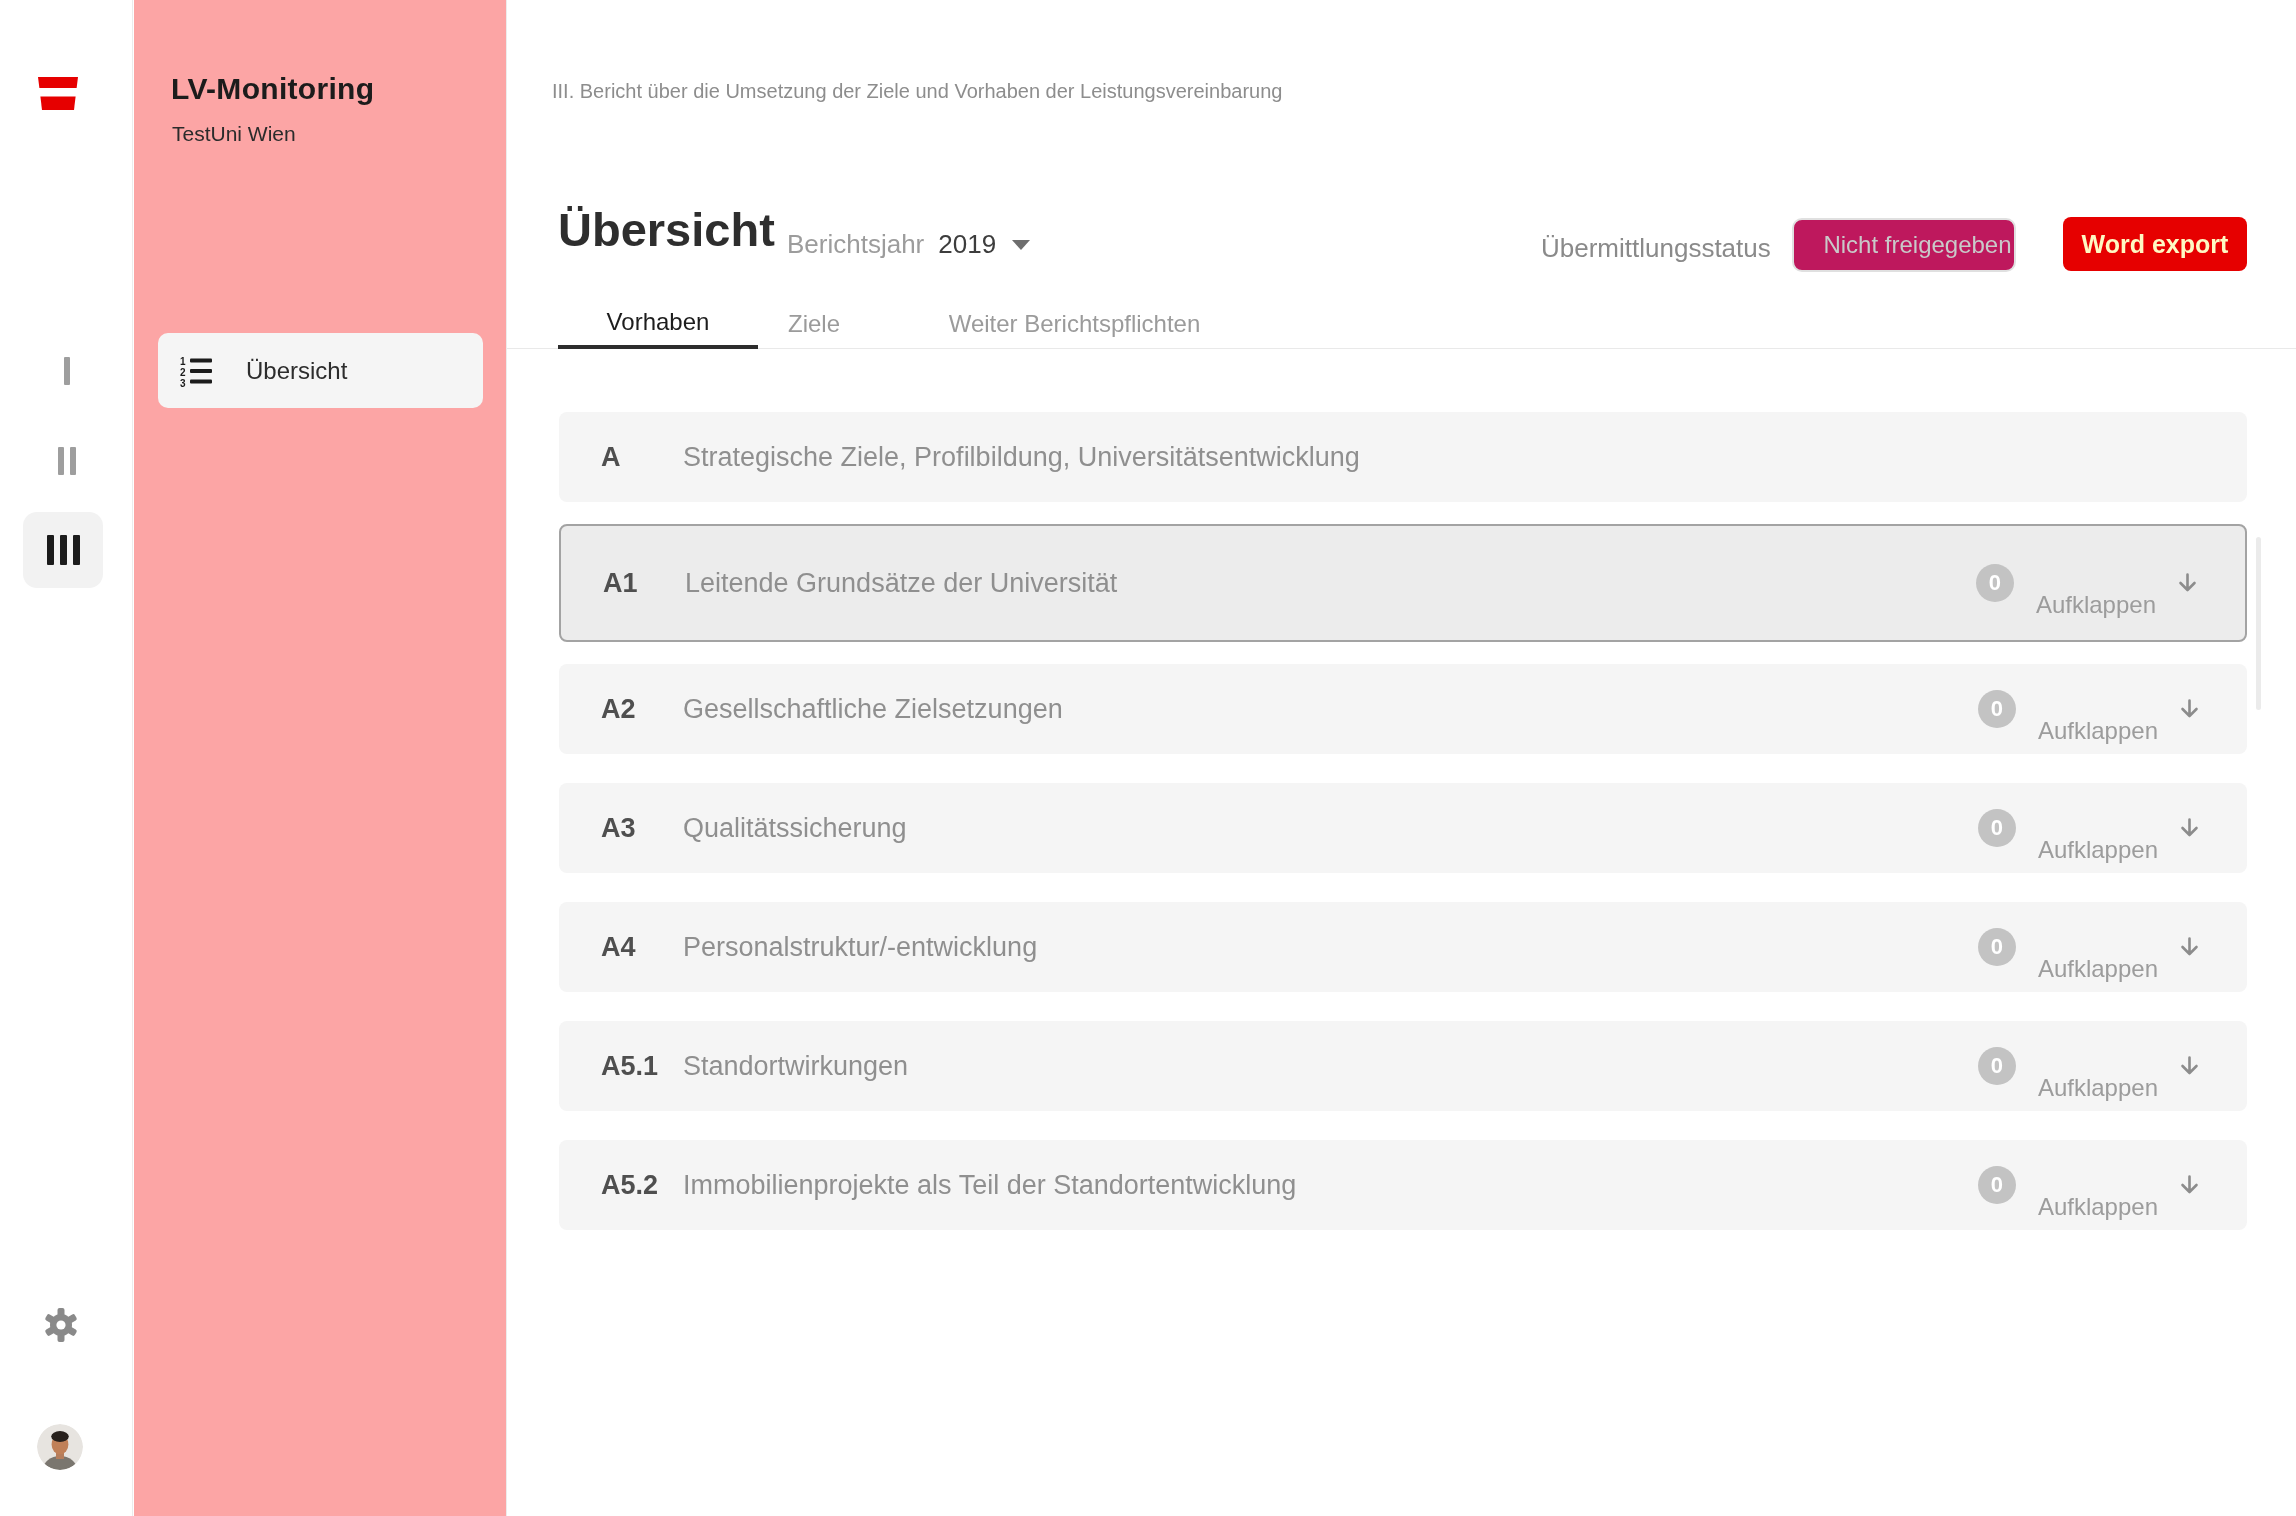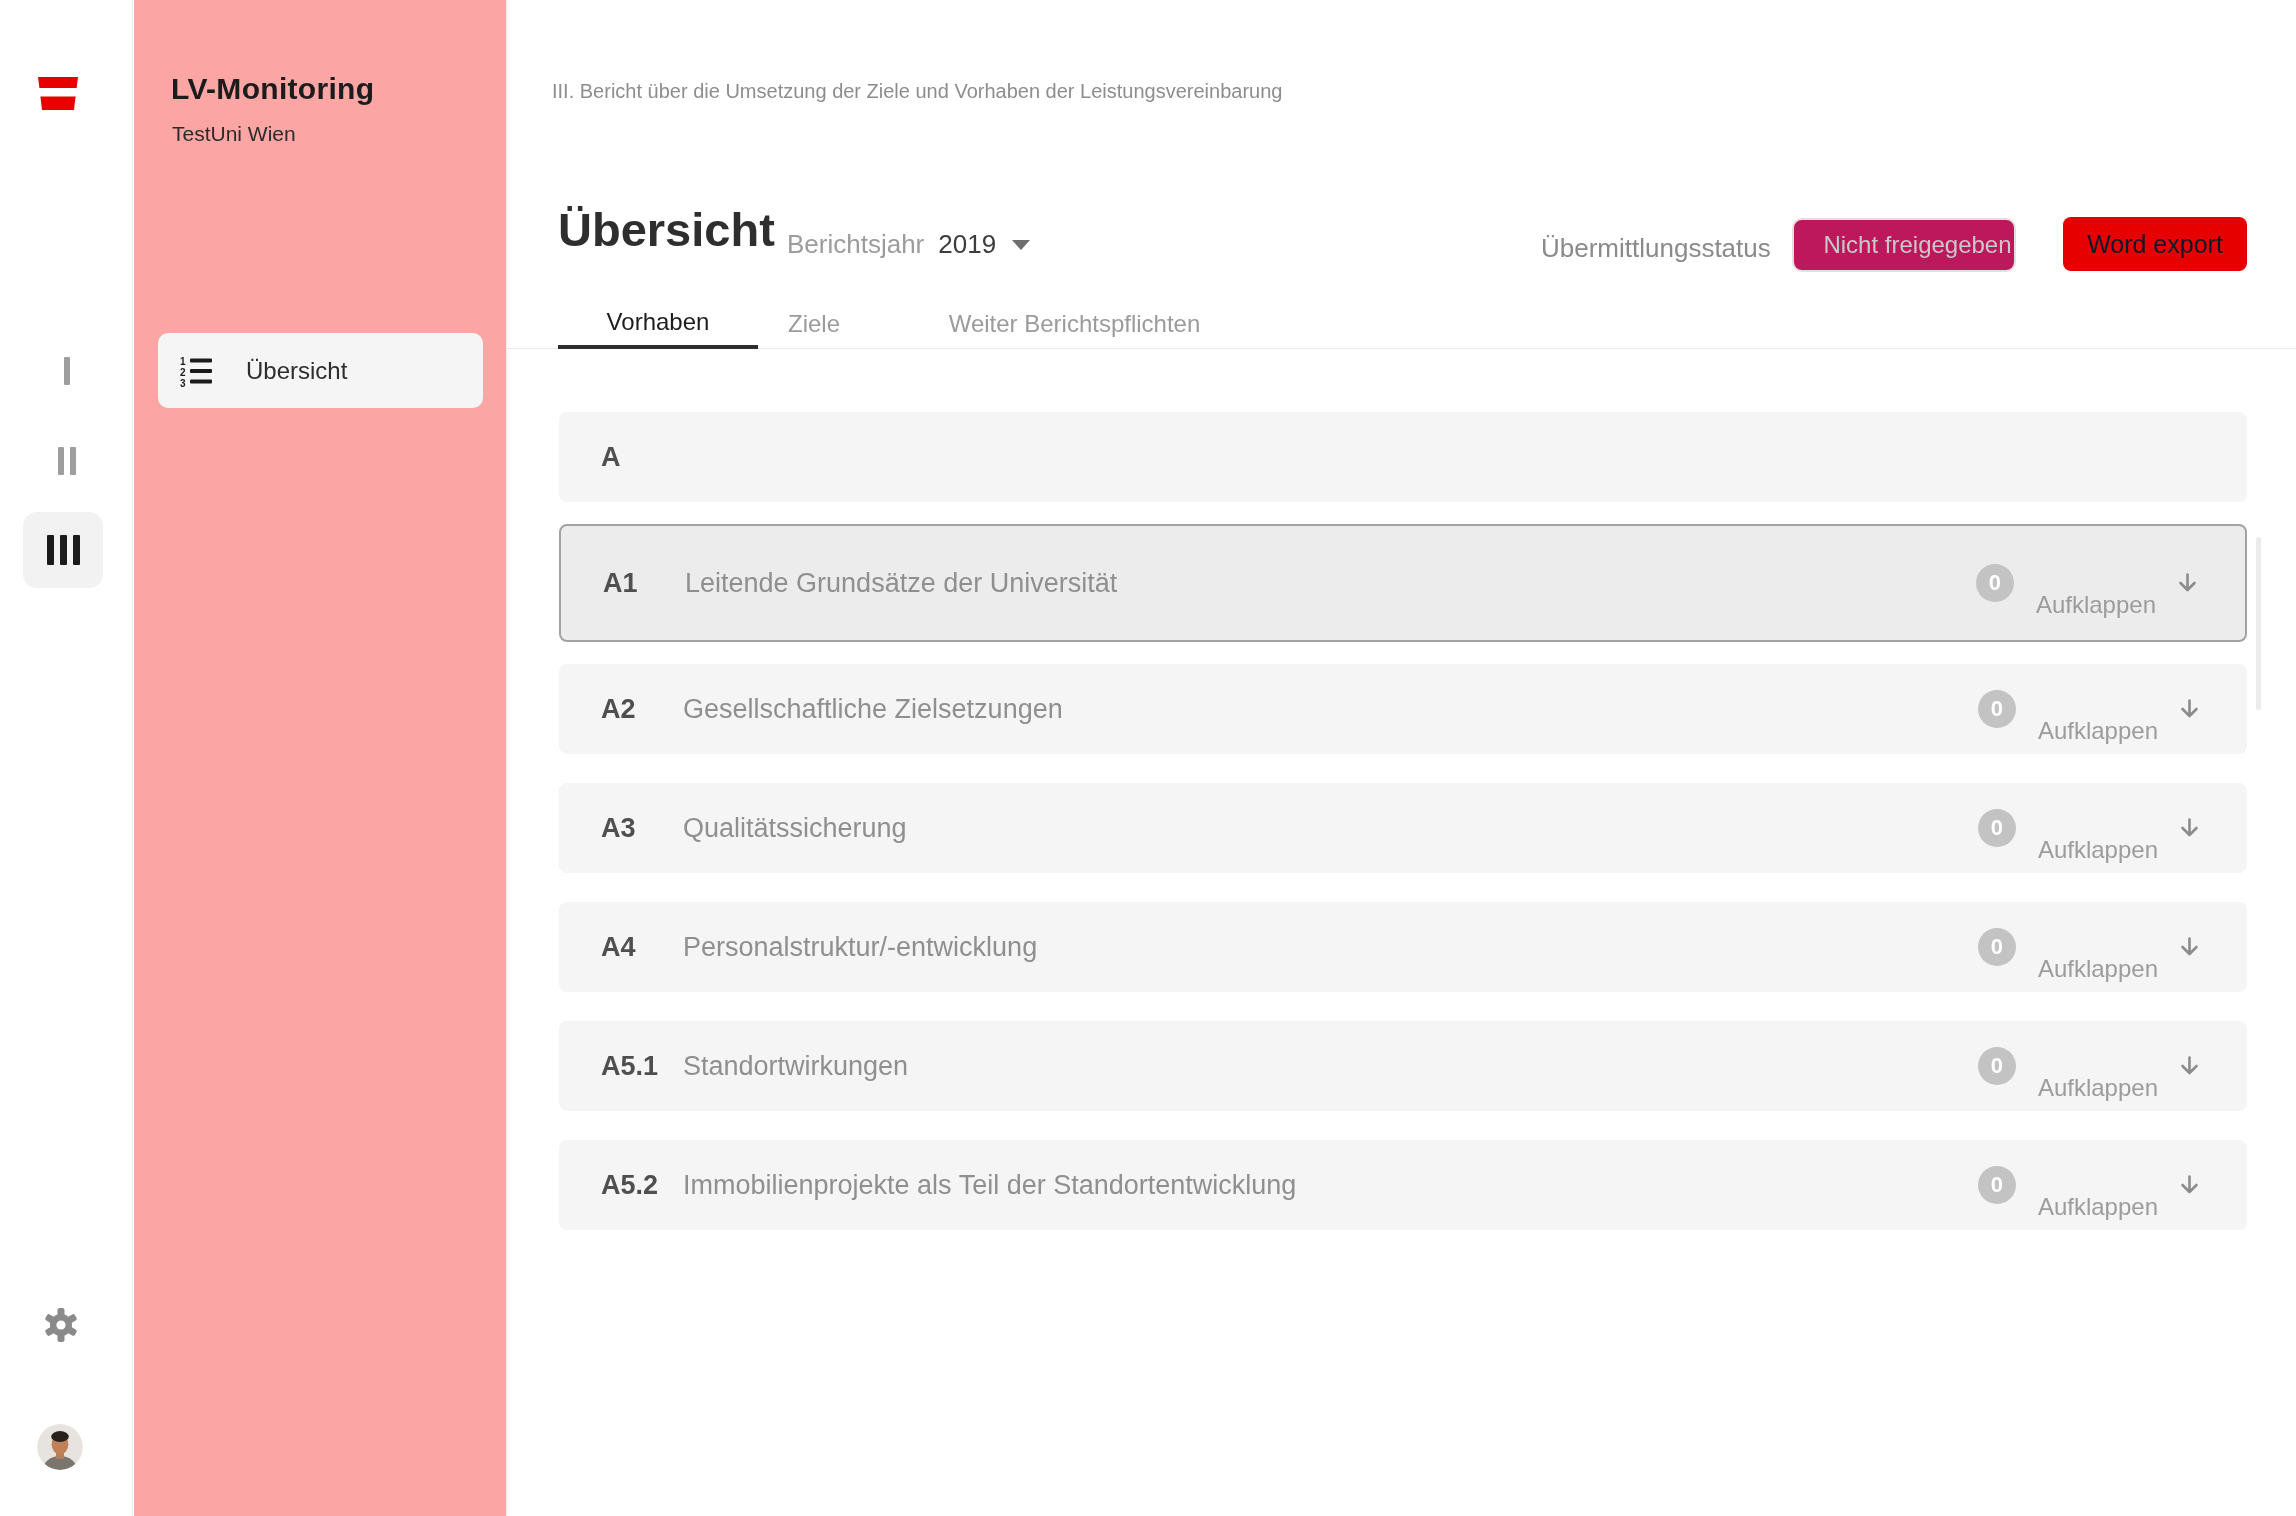--- a/index.html
+++ b/index.html
@@ -73,21 +73,21 @@
   .status-label { position:absolute; left:1034px; top:233px; font-size:26px; color:#8a8a8a; }
   .status-chip {
     position:absolute; left:1285px; top:218px; width:224px; height:54px;
     border:2px solid #e0e0e0; border-radius:10px; background:#be185d;
     display:flex; align-items:center; justify-content:center;
     font-size:24px; color:#c9c9c9;padding-left:27px;
   }
   .export-btn {
     position:absolute; left:1556px; top:217px; width:184px; height:54px;
     background:#e60000; border:none; border-radius:8px;
-    color:#0f172a; font-size:25px; font-weight:400;
+    color:#fef9c3; font-size:25px; font-weight:700;
     display:flex; align-items:center; justify-content:center;
     cursor:pointer; font-family:"Liberation Sans", sans-serif;
   }
   .tab-rule { position:absolute; left:0; right:0; top:348px; height:1px; background:#e9e9e9; }
   .tab {
     position:absolute; top:299px; height:50px;
     display:flex; align-items:center; justify-content:center;
     font-size:24px; color:#9b9b9b; cursor:pointer;
   }
   .tab.active { color:#1d1d1d; border-bottom:4px solid #2d2d2d; }
@@ -213,20 +213,21 @@
 
     <div class="tab-rule"></div>
     <div class="tab tab-0 active">Vorhaben</div>
     <div class="tab tab-1">Ziele</div>
     <div class="tab tab-2">Weiter Berichtspflichten</div>
 
     <section class="list">
 
       <div class="row gap-sm">
         <span class="code">A</span>
+        <span class="rtitle">Strategische Ziele, Profilbildung, Universitätsentwicklung</span>
       </div>
 
       <div class="row gap-sm selected">
         <span class="code">A1</span>
         <span class="rtitle">Leitende Grundsätze der Universität</span>
         <span class="actions">
           <span class="count">0</span>
           <span class="expand">Aufklappen</span>
           <svg class="arrow" viewBox="0 0 27 27">
             <path d="M13.5 4.5 v15 M6.5 13 l7 7 l7 -7" stroke="#8c8c8c" stroke-width="2.6" fill="none" stroke-linecap="round" stroke-linejoin="round"></path>

